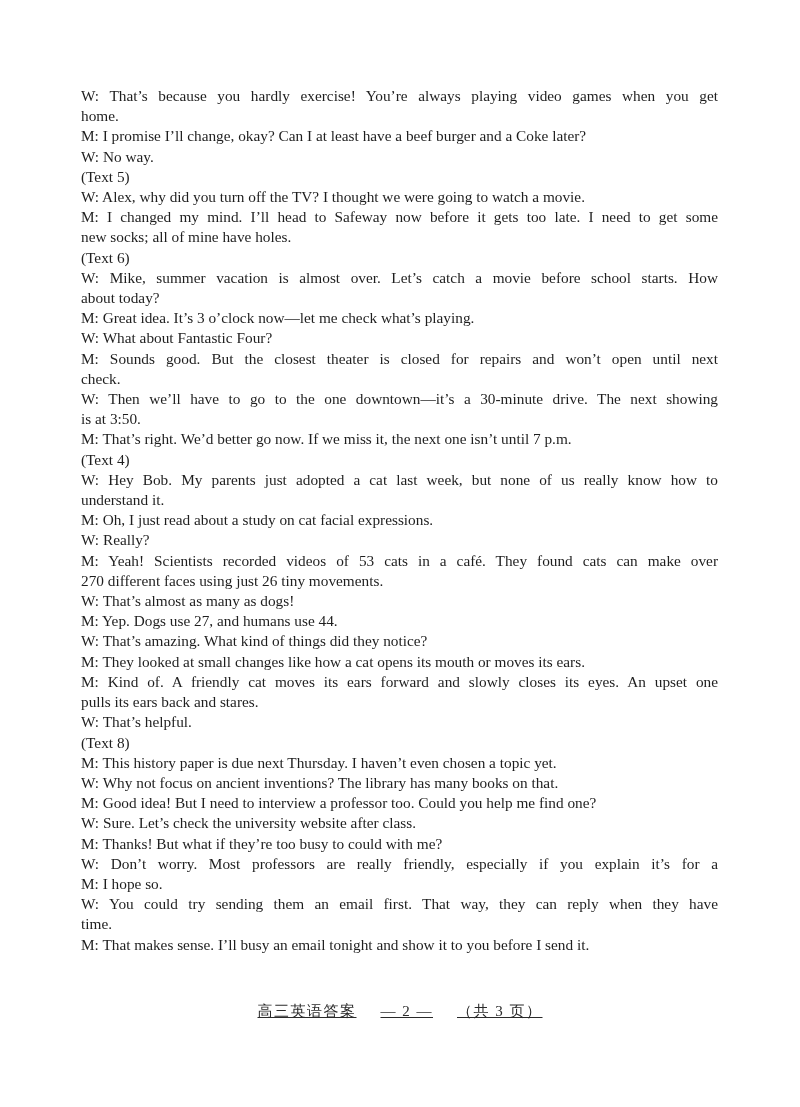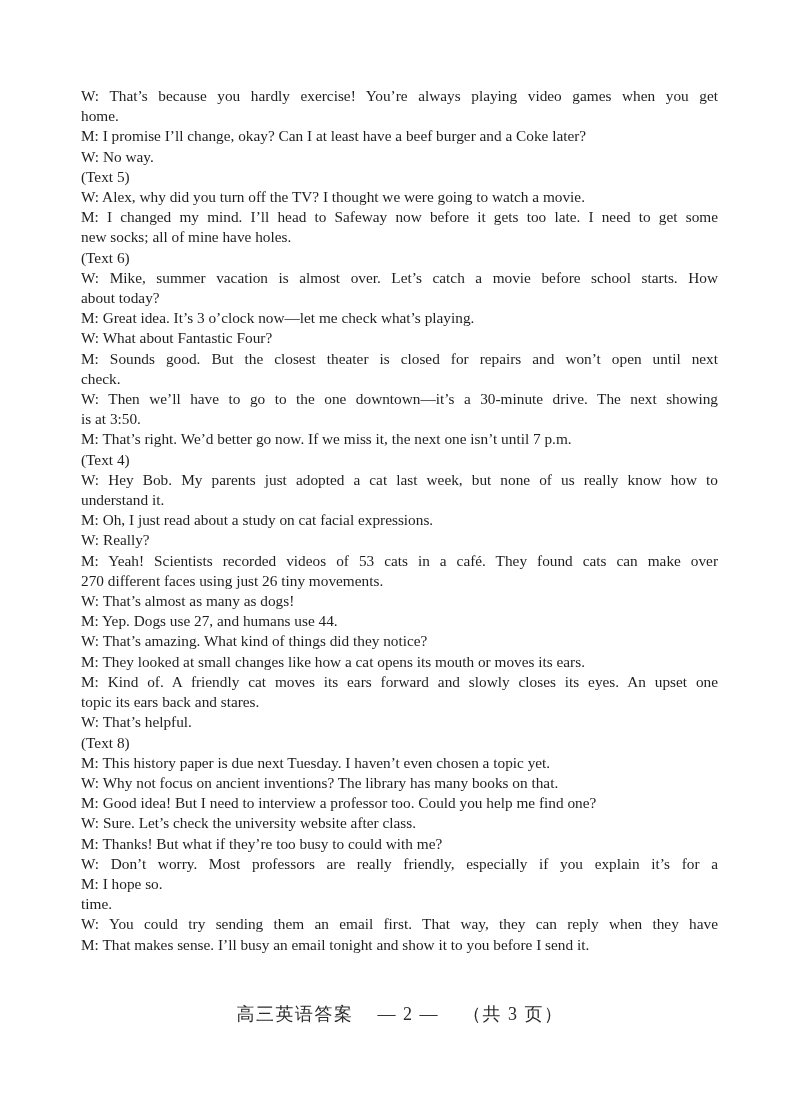--- a/index.html
+++ b/index.html
@@ -35,23 +35,24 @@
     }
     .footer {
       position: absolute;
       left: 0;
       top: 1002px;
       width: 100%;
       display: flex;
       justify-content: center;
       align-items: baseline;
       gap: 24px;
-      font-size: 18px;
+      font-size: 15px;
       letter-spacing: 1.5px;
       color: #2a2a2a;
+      text-decoration: underline;
     }
     .footer .seg {
       white-space: nowrap;
     }
   </style>
 </head>
 <body>
 
 <div class="page">
 
@@ -79,32 +80,32 @@
       <div class="line">understand it.</div>
       <div class="line">M: Oh, I just read about a study on cat facial expressions.</div>
       <div class="line">W: Really?</div>
       <div class="line justified">M: Yeah! Scientists recorded videos of 53 cats in a café. They found cats can make over</div>
       <div class="line">270 different faces using just 26 tiny movements.</div>
       <div class="line">W: That’s almost as many as dogs!</div>
       <div class="line">M: Yep. Dogs use 27, and humans use 44.</div>
       <div class="line">W: That’s amazing. What kind of things did they notice?</div>
       <div class="line">M: They looked at small changes like how a cat opens its mouth or moves its ears.</div>
       <div class="line justified">M: Kind of. A friendly cat moves its ears forward and slowly closes its eyes. An upset one</div>
-      <div class="line">topic its ears back and stares.</div>
+      <div class="line">pulls its ears back and stares.</div>
       <div class="line">W: That’s helpful.</div>
       <div class="line">(Text 8)</div>
-      <div class="line">M: This history paper is due next Tuesday. I haven’t even chosen a topic yet.</div>
+      <div class="line">M: This history paper is due next Thursday. I haven’t even chosen a topic yet.</div>
       <div class="line">W: Why not focus on ancient inventions? The library has many books on that.</div>
       <div class="line">M: Good idea! But I need to interview a professor too. Could you help me find one?</div>
       <div class="line">W: Sure. Let’s check the university website after class.</div>
       <div class="line">M: Thanks! But what if they’re too busy to could with me?</div>
       <div class="line justified">W: Don’t worry. Most professors are really friendly, especially if you explain it’s for a</div>
       <div class="line">M: I hope so.</div>
+      <div class="line justified">W: You could try sending them an email first. That way, they can reply when they have</div>
       <div class="line">time.</div>
-      <div class="line justified">W: You could try sending them an email first. That way, they can reply when they have</div>
       <div class="line">M: That makes sense. I’ll busy an email tonight and show it to you before I send it.</div>
     </div>
 
   <div class="footer">
     <span class="seg">高三英语答案</span>
     <span class="seg">— 2 —</span>
     <span class="seg">（共 3 页）</span>
   </div>
 
 </div>

